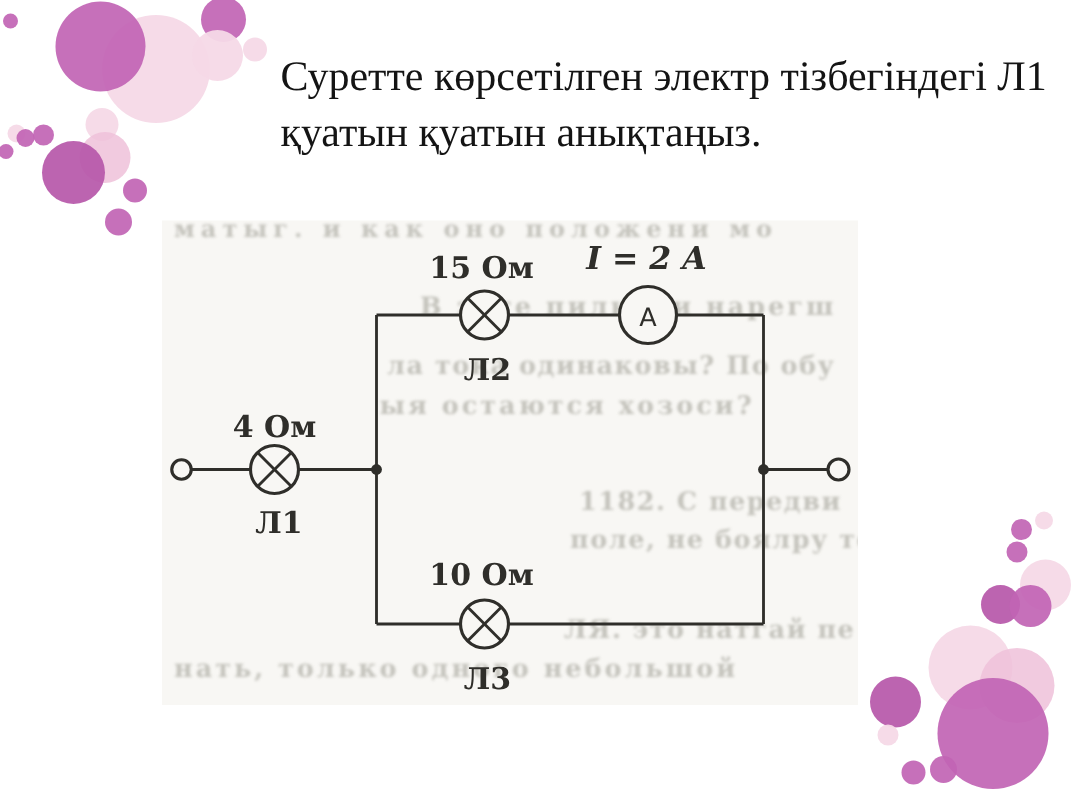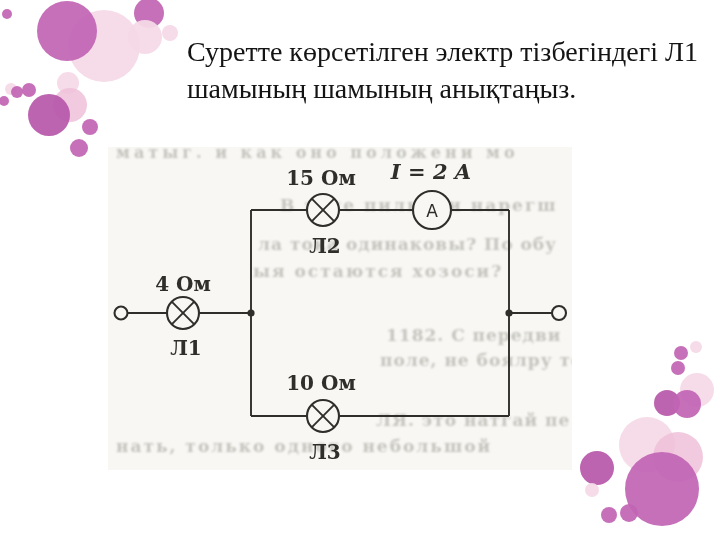--- a/index.html
+++ b/index.html
@@ -68,21 +68,21 @@
     <div class="cir cm" style="left:653px;top:432px;width:50px;height:50px;"></div>
     <div class="cir cdd" style="left:580px;top:451px;width:34px;height:34px;"></div>
     <div class="cir cd" style="left:625px;top:452px;width:74px;height:74px;"></div>
     <div class="cir cl" style="left:585px;top:483px;width:14px;height:14px;"></div>
     <div class="cir cd" style="left:601px;top:507px;width:16px;height:16px;"></div>
     <div class="cir cd" style="left:620px;top:504px;width:18px;height:18px;"></div>
   </div>
 
   <div class="title">
     <div>Суретте көрсетілген электр тізбегіндегі Л1</div>
-    <div>шамының шамының анықтаңыз.</div>
+    <div>қуатын қуатын анықтаңыз.</div>
   </div>
 
   <div class="scan">
 
     <span class="bleed" style="left:8px;top:-4px;letter-spacing:4px;font-size:16px;">матыг. и как оно положени мо</span>
     <span class="bleed" style="left:172px;top:48px;letter-spacing:2px;">В элте пилкали нарегш</span>
     <span class="bleed" style="left:150px;top:87px;letter-spacing:1px;">ла тока одинаковы? По обу</span>
     <span class="bleed" style="left:145px;top:114px;letter-spacing:2px;">ыя остаются хозоси?</span>
     <span class="bleed" style="left:278px;top:178px;letter-spacing:1px;">1182. С передви</span>
     <span class="bleed" style="left:272px;top:203px;letter-spacing:1px;">поле, не боялру те</span>

